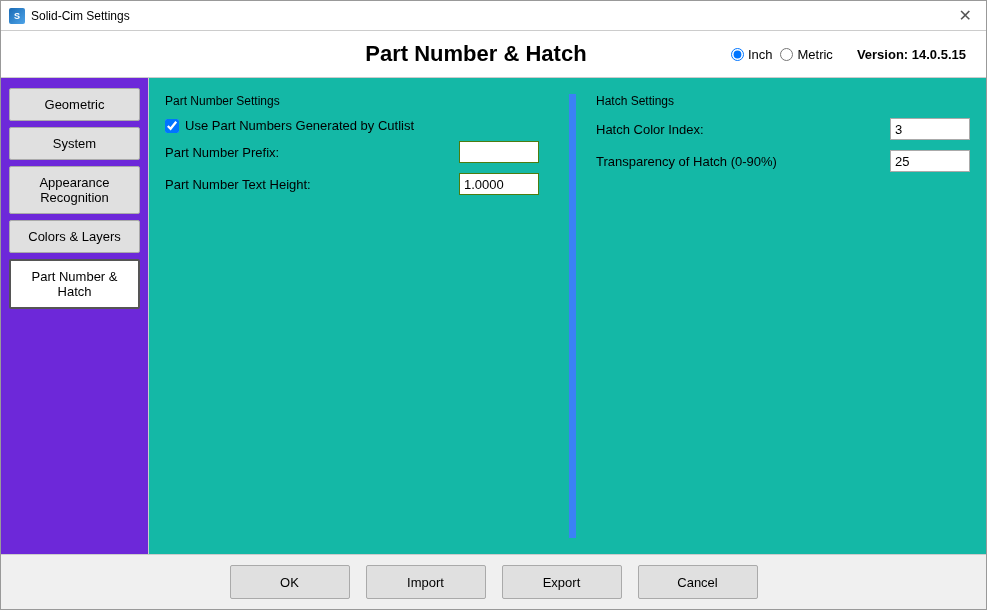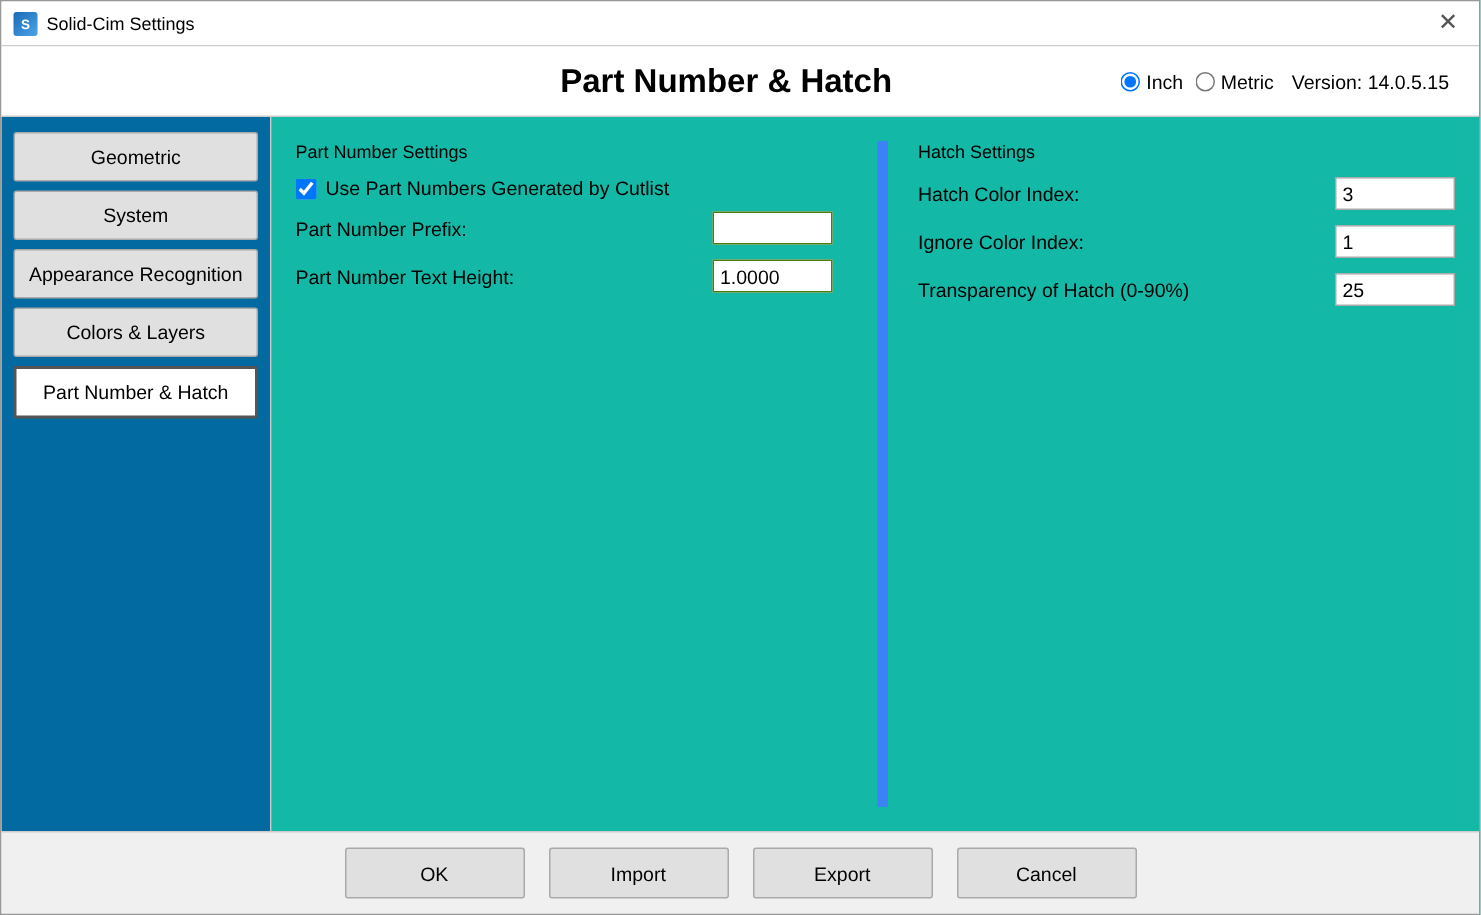--- a/index.html
+++ b/index.html
@@ -90,33 +90,33 @@
       align-items: center;
       gap: 4px;
     }
     .radio-label {
       font-size: 13px;
       color: #000;
     }
     .version-label {
       font-size: 13px;
       color: #000;
-      font-weight: normal;
-      margin-left: 4px;
+      font-weight: bold;
+      margin-left: 16px;
     }
 
     .main-content {
       display: flex;
       flex: 1;
       overflow: hidden;
     }
 
     .sidebar {
-      width: 180px;
-      background: #0369a1;
+      width: 148px;
+      background: #6d28d9;
       padding: 10px 8px;
       display: flex;
       flex-direction: column;
       gap: 6px;
       border-right: 1px solid #ccc;
       flex-shrink: 0;
     }
     .sidebar-btn {
       background: #e0e0e0;
       border: 1px solid #aaa;
@@ -293,24 +293,20 @@
       </div>
 
       <div class="panel hatch-panel">
         <div class="panel-title">Hatch Settings</div>
 
         <div class="hatch-row">
           <span class="hatch-label">Hatch Color Index:</span>
           <input type="text" class="hatch-input" value="3" style="">
         </div>
 
-        <div class="hatch-row">
-          <span class="hatch-label">Ignore Color Index:</span>
-          <input type="text" class="hatch-input" value="1" style="">
-        </div>
 
         <div class="hatch-row">
           <span class="hatch-label">Transparency of Hatch (0-90%)</span>
           <input type="text" class="hatch-input" value="25" style="">
         </div>
       </div>
     </div>
   </div>
 
   <div class="footer">

